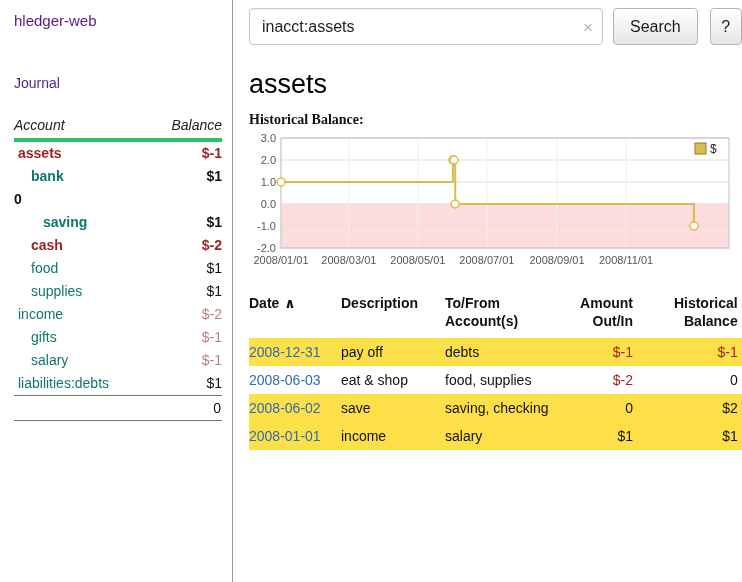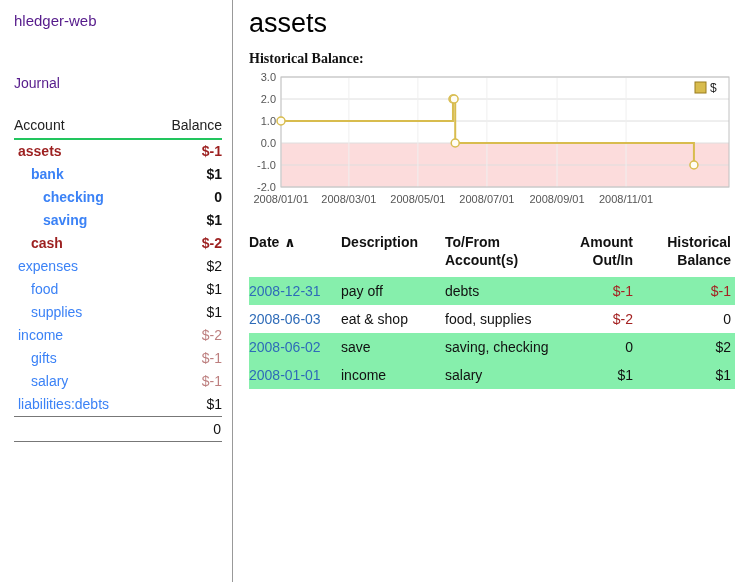--- a/index.html
+++ b/index.html
@@ -6,24 +6,24 @@
   html,body { width:742px; height:582px; background:#fff; overflow:hidden;
               font-family:"Liberation Sans","DejaVu Sans",sans-serif; color:#111; }
   .layout { display:flex; width:742px; height:582px; }
 
   
   .sidebar { width:233px; height:582px; flex-shrink:0; border-right:1px solid #999;
              padding:12px 10px 17px 14px; }
   .app-title { display:block; font-size:15px; color:#551a8b; text-decoration:none; }
   .journal-link { display:block; margin-top:46px; font-size:14px; color:#551a8b; text-decoration:none; }
   .accounts-header { display:flex; justify-content:space-between; margin-top:26px;
-                     padding-bottom:5px; border-bottom:2px solid #22c55e; font-size:14px; color:#222; }
+                     padding-bottom:5px; border-bottom:4px solid #22c55e; font-size:14px; color:#222;font-style:italic; }
   .account-row { display:flex; justify-content:space-between; align-items:baseline;
                  line-height:23px; font-size:14px; }
-  .acct { color:#3b82f6; text-decoration:none; white-space:nowrap; }
+  .acct { color:#0f766e; text-decoration:none; white-space:nowrap; }
   .bal { color:#111; }
   .ind0 { padding-left:4px; } .ind1 { padding-left:17px; } .ind2 { padding-left:29px; }
   .b { font-weight:bold; }
   .neg-strong { color:#9c1f1f; }
   .neg-light { color:#bd7f7f; }
   .total-row { border-top:1px solid #777; border-bottom:1px solid #777; text-align:right;
                line-height:24px; font-size:14px; padding-right:1px; }
 
   
   .main { flex:1; padding:8px 8px 0 16px; }
@@ -46,21 +46,21 @@
   .chart-label { font-size:14px; font-weight:bold; margin:0 0 6px;font-family:Liberation Serif, serif; }
   .chart { display:block; }
 
   
   .register { border-collapse:collapse; width:100%; font-size:14px; margin-top:20px; }
   .register th { font-weight:bold; text-align:left; vertical-align:top;
                  padding:0 10px 8px 0; line-height:18px; color:#111; }
   .register td { vertical-align:top; padding:5px 10px 5px 0; line-height:18px; }
   .register th.r, .register td.r { text-align:right; }
   .register th:last-child, .register td:last-child { padding-right:4px; }
-  tr.stripe { background:#86efac; }
+  tr.stripe { background:#fde047; }
   td.date a { color:#2e6bb8; text-decoration:none; }
   .neg { color:#a42222; }
   .sort { margin-left:5px; font-weight:bold; }
 </style>
 </head>
 <body>
 
 <div class="layout">
 
   <aside class="sidebar">
@@ -73,34 +73,29 @@
     <div>
         <div class="account-row">
           <a href="#" class="acct ind0 b neg-strong">assets</a>
           <span class="bal b neg-strong">$-1</span>
         </div>
         <div class="account-row">
           <a href="#" class="acct ind1 b">bank</a>
           <span class="bal b">$1</span>
         </div>
         <div class="account-row">
-          <a href="#" class="acct ind2 b">checking</a>
           <span class="bal b">0</span>
         </div>
         <div class="account-row">
           <a href="#" class="acct ind2 b">saving</a>
           <span class="bal b">$1</span>
         </div>
         <div class="account-row">
           <a href="#" class="acct ind1 b neg-strong">cash</a>
           <span class="bal b neg-strong">$-2</span>
-        </div>
-        <div class="account-row">
-          <a href="#" class="acct ind0">expenses</a>
-          <span class="bal">$2</span>
         </div>
         <div class="account-row">
           <a href="#" class="acct ind1">food</a>
           <span class="bal">$1</span>
         </div>
         <div class="account-row">
           <a href="#" class="acct ind1">supplies</a>
           <span class="bal">$1</span>
         </div>
         <div class="account-row">
@@ -118,20 +113,28 @@
         <div class="account-row">
           <a href="#" class="acct ind0">liabilities:debts</a>
           <span class="bal">$1</span>
         </div>
       </div>
     <div class="total-row">0</div>
   </aside>
 
   <main class="main">
 
+    <div class="search-row">
+      <div class="search-box">
+        <input class="search-input" type="text" value="inacct:assets" style="">
+        <span class="clear-x">×</span>
+      </div>
+      <button class="btn">Search</button>
+      <button class="btn btn-help">?</button>
+    </div>
 
     <h2 class="account-heading">assets</h2>
     <div class="chart-label">Historical Balance:</div>
 
     <svg class="chart" width="486" height="140" viewBox="0 0 486 140">
         <rect x="32" y="4" width="448" height="110" fill="#ffffff"></rect>
         <rect x="32" y="70" width="448" height="44" fill="#fcdcdc"></rect>
         <line x1="32" x2="480" y1="4" y2="4" stroke="#dedede" stroke-width="1"></line>
         <text x="27" y="8" text-anchor="end" font-size="11" fill="#555" font-family="Liberation Sans, DejaVu Sans, sans-serif">3.0</text>
         <line x1="32" x2="480" y1="26" y2="26" stroke="#dedede" stroke-width="1"></line>

